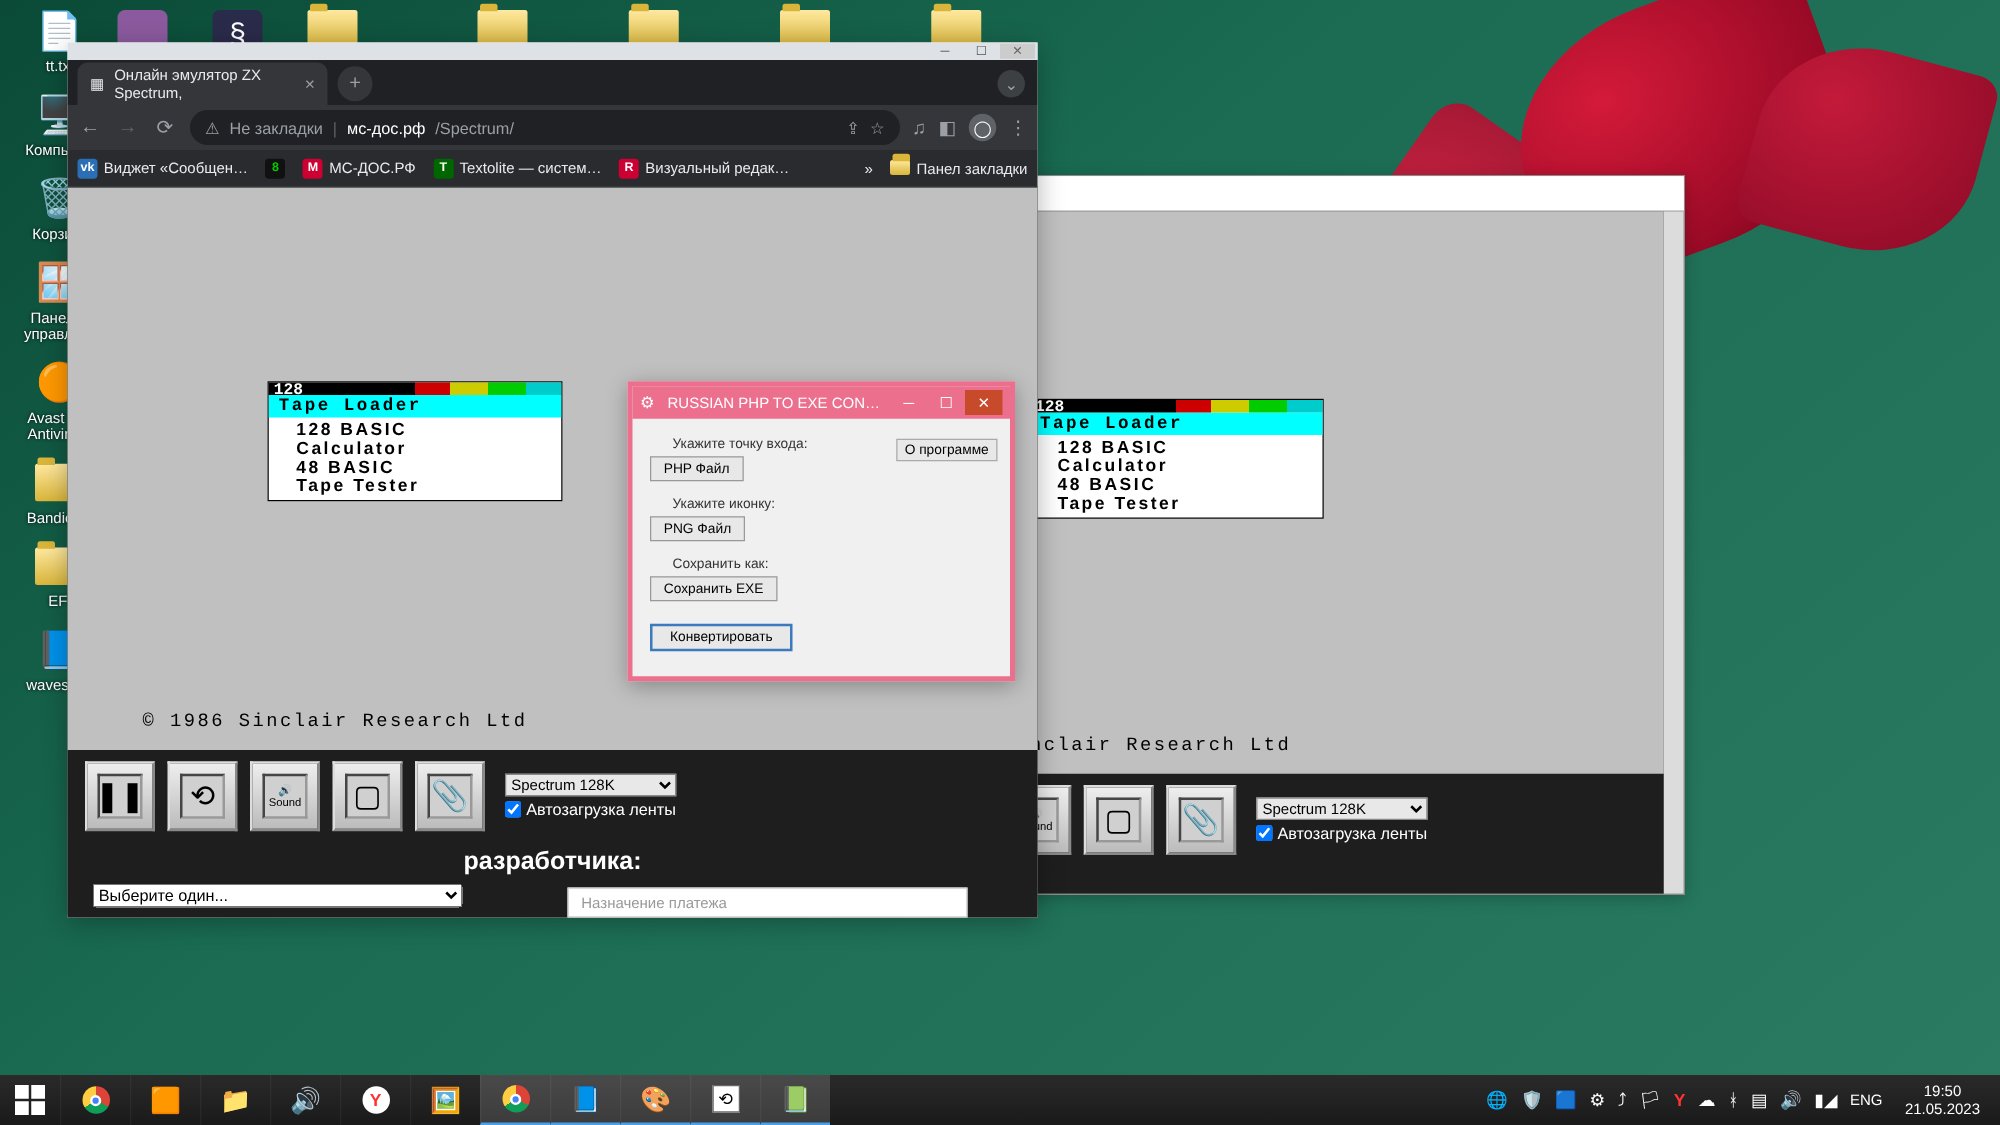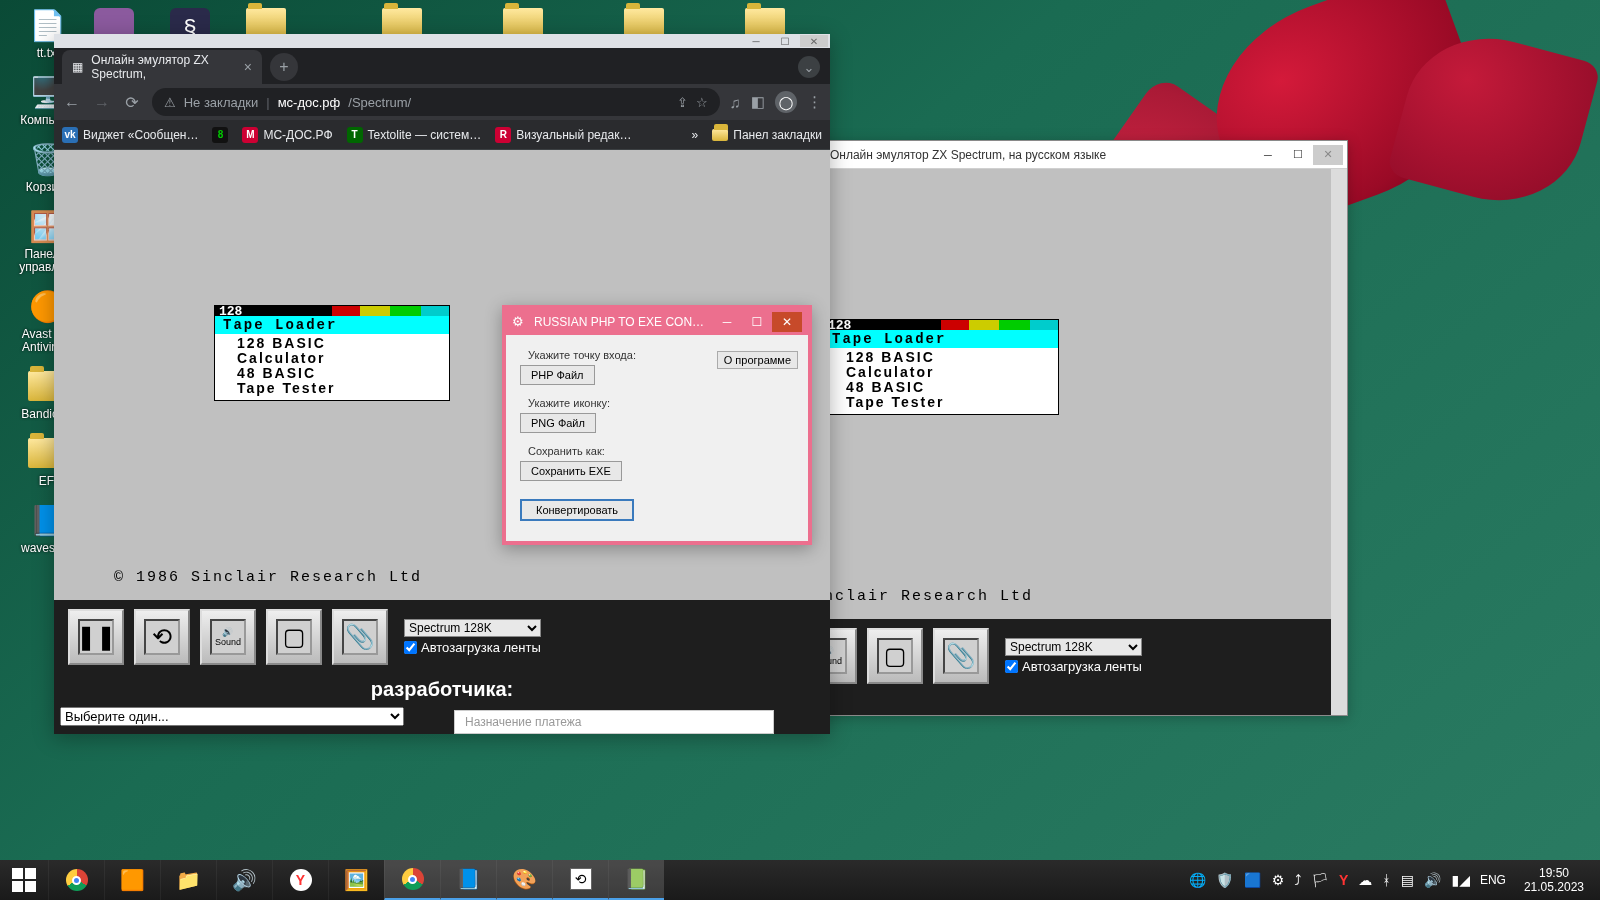--- a/index.html
+++ b/index.html
@@ -30,39 +30,39 @@
 .tab .x{color:#9aa0a6;font-size:14px}
 .newtab{width:28px;height:28px;margin:0 0 3px 8px;background:#35363a;border-radius:14px;color:#9aa0a6;display:flex;align-items:center;justify-content:center;font-size:16px}
 .tab-right{margin-left:auto;margin-right:10px;margin-bottom:6px;width:22px;height:22px;border-radius:11px;background:#3c4043;color:#9aa0a6;display:flex;align-items:center;justify-content:center;font-size:13px}
 .omnibar{height:36px;background:#35363a;display:flex;align-items:center;padding:0 8px;gap:10px}
 .navbtn{color:#9aa0a6;font-size:16px;width:20px;text-align:center}
 .url{flex:1;height:28px;background:#202124;border-radius:14px;display:flex;align-items:center;padding:0 12px;color:#9aa0a6;font-size:13px;gap:8px}
 .url .host{color:#fff}
 .omni-icon{color:#9aa0a6;font-size:15px}
 .avatar{width:22px;height:22px;border-radius:11px;background:#5f6368;color:#fff;font-size:13px;display:flex;align-items:center;justify-content:center}
 .bkbar{height:30px;background:#2a2b2e;display:flex;align-items:center;padding:0 8px;gap:14px;color:#e8eaed;font-size:12px;border-bottom:1px solid #3c4043}
-.bk{display:flex;align-items:center;gap:5px;white-space:nowrap}
+.bk{display:flex;align-items:flex-start;gap:5px;white-space:nowrap}
 .bk .ic{width:16px;height:16px;border-radius:3px;display:flex;align-items:center;justify-content:center;font-size:10px;font-weight:bold}
 .page{background:#1e1e1e;height:calc(100% - 116px);overflow:hidden}
 .emu-area{background:#c0c0c0;height:450px;margin:0;position:relative;display:flex;align-items:flex-start;justify-content:flex-start}
 .spectrum{position:absolute;top:155px;left:160px;width:236px;border:1px solid #000;background:#fff}
 .spectrip{height:10px;background:linear-gradient(90deg,#000 0 50%,#c00 50% 62%,#cc0 62% 75%,#0c0 75% 88%,#0cc 88% 100%);position:relative}
 .spectrip::before{content:"128";position:absolute;left:4px;top:-2px;color:#fff;font:bold 13px "Courier New",monospace}
 .spec-hl{background:#0ff;padding:1px 8px;font:bold 14px "Courier New",monospace;letter-spacing:2px}
 .spec-body{padding:2px 22px 4px;font:bold 14px "Courier New",monospace;letter-spacing:2px;line-height:15px}
 .copyright{position:absolute;bottom:14px;left:60px;font:15px "Courier New",monospace;letter-spacing:2px}
 .controls{background:#1e1e1e;height:74px;display:flex;align-items:center;padding:0 14px;gap:10px}
 .cbtn{width:56px;height:56px;background:linear-gradient(#eee,#bbb);border:2px outset #ddd;display:flex;align-items:center;justify-content:center;font-size:24px}
 .cbtn-inner{width:36px;height:36px;border:2px inset #999;display:flex;align-items:center;justify-content:center;background:#d0d0d0}
 .csettings{display:flex;flex-direction:column;gap:3px;color:#fff;font-size:13px;margin-left:6px}
 .csettings select{font-size:12px;background:#e8e8e8;border:1px solid #888}
 .csettings label{display:flex;align-items:center;gap:4px}
 .dev{background:#1e1e1e;color:#fff;font:bold 20px Arial;text-align:center;padding:4px 0}
 .selrow{background:#1e1e1e;padding:2px 0 6px 0}
-.selrow select{width:344px;margin-left:6px;font-size:13px}
+.selrow select{width:296px;margin-left:20px;font-size:13px}
 .pay{position:absolute;bottom:0;left:400px;width:320px;height:24px;background:#fff;border:1px solid #ccc;color:#999;font-size:12px;padding:4px 10px}
 
 .appwin{position:absolute;top:140px;left:654px;width:694px;height:576px;background:#fff;border:1px solid #8a8a8a;z-index:8;box-shadow:0 2px 12px rgba(0,0,0,.25)}
 .app-title{height:28px;background:#fff;border-bottom:1px solid #d0d0d0;display:flex;align-items:center;padding:0 4px;font-size:12px;color:#333}
 .app-title .ticon{width:16px;height:16px;border:1px solid #666;margin-right:8px;display:flex;align-items:center;justify-content:center;font-size:11px}
 .app-title .ttext{flex:1;text-align:center}
 .app-title .wb{width:30px;height:20px;display:flex;align-items:center;justify-content:center;font-size:11px;font-family:Arial}
 .app-title .wb.cl{background:#ccc;color:#888}
 .app-body{background:#1e1e1e;height:calc(100% - 28px);position:relative}
 .app-body .emu-area{height:450px}
@@ -71,21 +71,21 @@
 .app-body .copyright{left:70px}
 
 .dlg{position:absolute;top:305px;left:502px;width:310px;z-index:30;border:4px solid #ec6f8e;background:#f0f0f0;box-shadow:0 4px 16px rgba(0,0,0,.3)}
 .dlg-title{height:26px;background:#ec6f8e;display:flex;align-items:center;padding:0 6px;color:#fff;font-size:12px}
 .dlg-title .ic{width:16px;height:16px;margin-right:6px;font-size:13px}
 .dlg-title .tt{flex:1;white-space:nowrap;overflow:hidden;text-overflow:ellipsis}
 .dlg-title .db{width:30px;height:20px;display:flex;align-items:center;justify-content:center;font-size:12px}
 .dlg-title .db.red{background:#c74a2a;color:#fff}
 .dlg-body{padding:10px 14px 12px;font-size:11px;color:#333;position:relative}
 .dlg-body .about{position:absolute;top:16px;right:10px;font-size:11px;padding:2px 6px;background:#e8e8e8;border:1px solid #aaa}
-.dlg-body .lbl{margin:4px 8px 4px}
+.dlg-body .lbl{margin:4px 18px 4px}
 .dlg-body button{font-size:11px;padding:3px 10px;background:#e8e8e8;border:1px solid #999;margin-bottom:8px}
 .dlg-body .convert{border:2px solid #3a7abd;padding:3px 14px;margin-top:10px}
 
 .taskbar{position:absolute;bottom:0;left:0;right:0;height:40px;background:linear-gradient(#2a2a2a,#1a1a1a);z-index:50;display:flex;align-items:center}
 .start{width:48px;height:40px;display:flex;align-items:center;justify-content:center}
 .winlogo{width:24px;height:24px;display:grid;grid-template:1fr 1fr/1fr 1fr;gap:2px}
 .winlogo div{background:#fff}
 .tb-items{display:flex;height:100%}
 .tb-item{width:56px;height:40px;display:flex;align-items:center;justify-content:center;border-left:1px solid rgba(255,255,255,.05);position:relative;font-size:20px}
 .tb-item.active{background:rgba(255,255,255,.15);border-bottom:2px solid #4aa0e8}
@@ -268,21 +268,20 @@
     <div class="selrow">
       <select><option>Выберите один...</option></select>
     </div>
     <div class="pay">Назначение платежа</div>
   </div>
 </div>
 
 <div class="appwin">
   <div class="app-title">
     <div class="ticon">▦</div>
-    <div class="ttext">Онлайн эмулятор ZX Spectrum, на русском языке</div>
     <div class="wb">─</div>
     <div class="wb">☐</div>
     <div class="wb cl">✕</div>
   </div>
   <div class="app-body">
     <div class="emu-area" style="margin-right:16px">
       <div class="spectrum">
         <div class="spectrip"></div>
         <div class="spec-hl">Tape Loader</div>
         <div class="spec-body">

